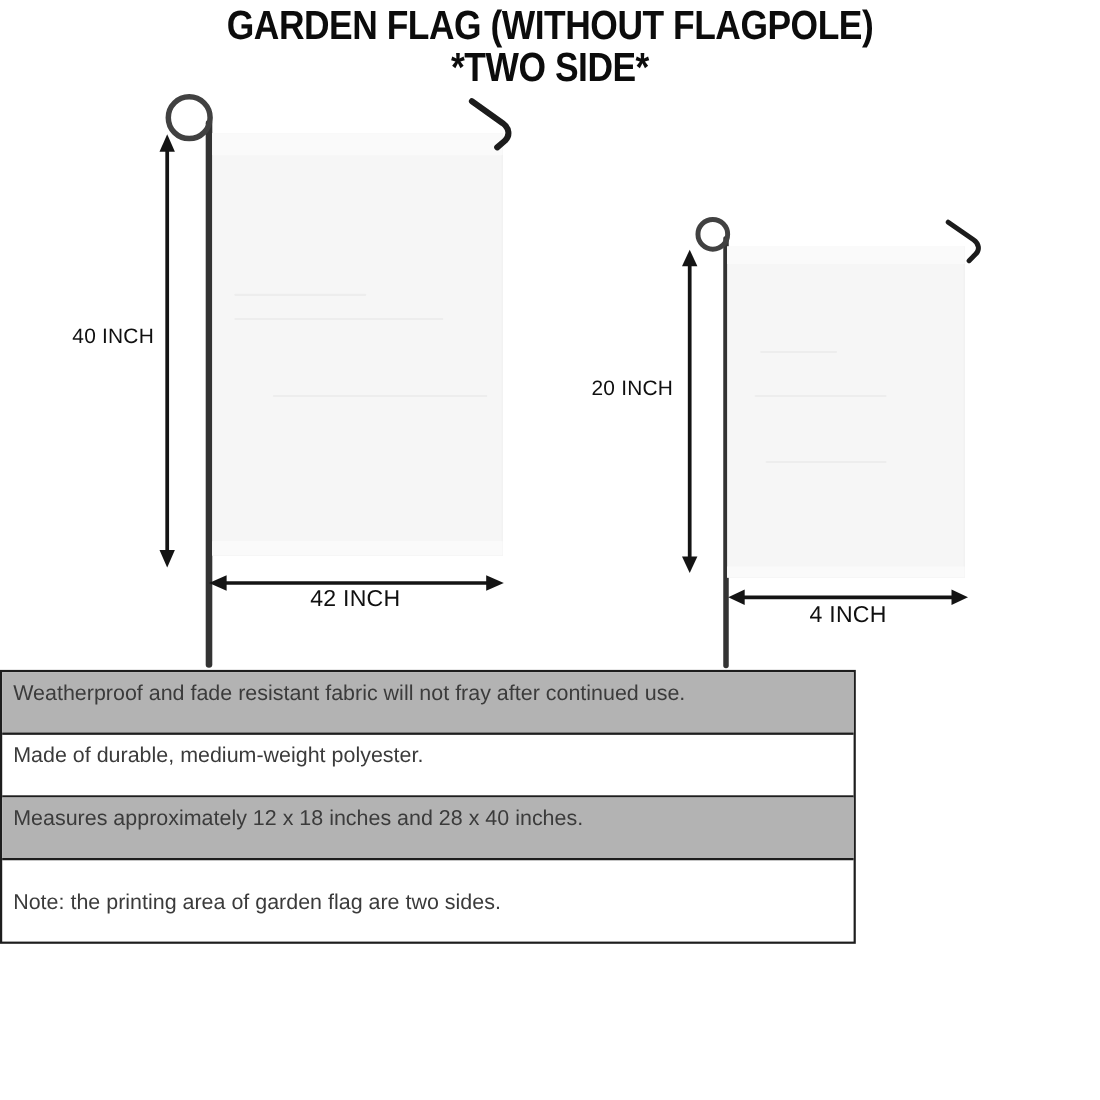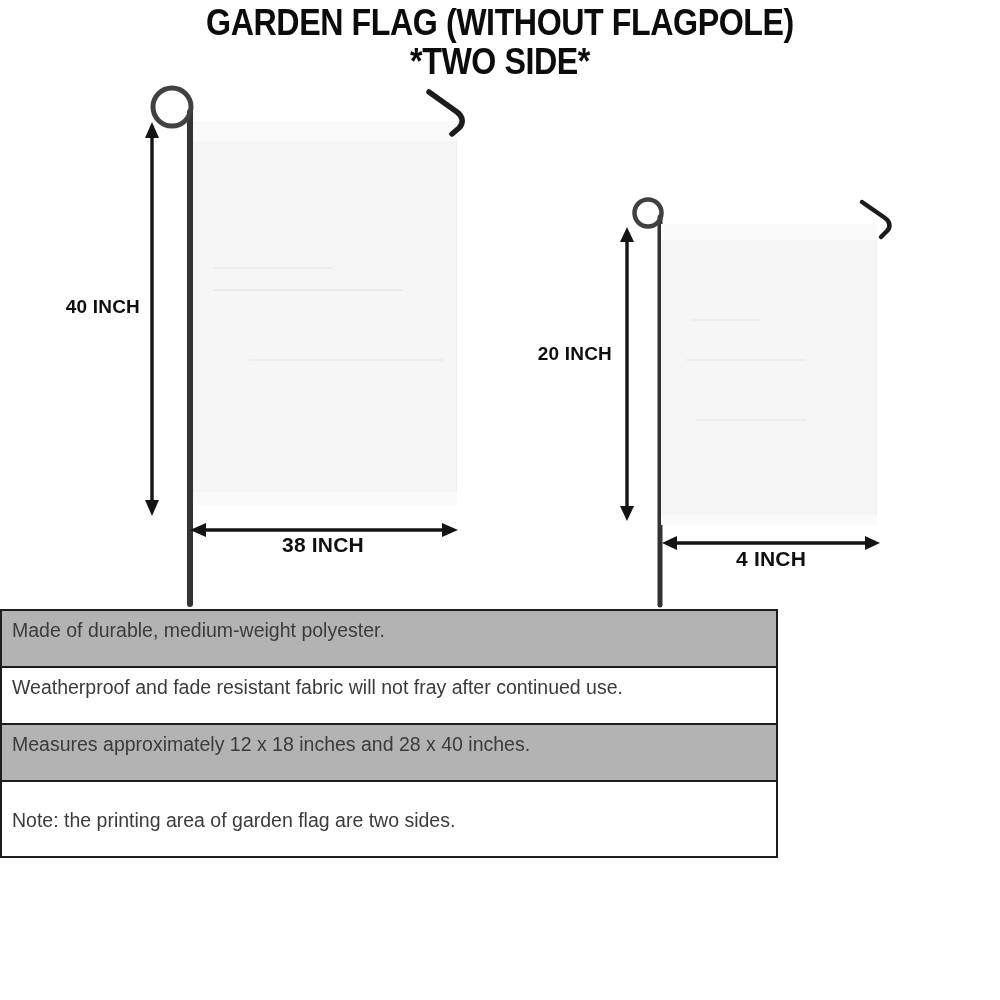--- a/index.html
+++ b/index.html
@@ -18,21 +18,21 @@
   
   .abs{position:absolute;}
   .flag{
     position:absolute;background:#f6f6f6;
     box-shadow:inset 0 -1px 0 #ebebeb, inset -1px 0 0 #efefef;
   }
   .flag .sleeve{position:absolute;left:0;top:0;width:100%;background:#fafafa;}
   .flag .hem{position:absolute;left:0;bottom:0;width:100%;background:#fafafa;}
   .flag .streak{position:absolute;height:2px;background:#ededed;border-radius:1px;}
   .dim-label{
-    position:absolute;color:#101010;font-weight:700;font-size:19px;line-height:22px;
+    position:absolute;color:#101010;font-weight:400;font-size:19px;line-height:22px;
     letter-spacing:.2px;white-space:nowrap;
   }
   .dim-label.center{text-align:center;}
   .dim-label.right{text-align:right;}
   .dim-label.big{font-size:21px;}
   
   .features-table{
     position:absolute;left:0;top:609px;width:778px;box-sizing:border-box;
     border:2px solid #1d1d1d;background:#ffffff;
   }
@@ -77,21 +77,21 @@
       <polygon points="11,1 4,17 18,17" fill="#141414"></polygon>
       <polygon points="11,395 4,379 18,379" fill="#141414"></polygon>
     </svg>
     <div class="dim-label right" style="left:28px;top:296px;width:112px;">40 INCH</div>
 
     <svg class="abs" style="left:189px;top:519px;" width="270" height="22" viewBox="0 0 270 22">
       <line x1="16" y1="11" x2="254" y2="11" stroke="#141414" stroke-width="3.4"></line>
       <polygon points="1,11 17,4 17,18" fill="#141414"></polygon>
       <polygon points="269,11 253,4 253,18" fill="#141414"></polygon>
     </svg>
-    <div class="dim-label center big" style="left:223px;top:534px;width:200px;">38 INCH</div>
+    <div class="dim-label center big" style="left:223px;top:534px;width:200px;">42 INCH</div>
   </div>
 
   <div>
 
     <svg class="abs" style="left:629px;top:195px;" width="48" height="414" viewBox="0 0 48 414">
       <line x1="31" y1="22" x2="31" y2="410" stroke="#333333" stroke-width="5" stroke-linecap="round"></line>
       <circle cx="19" cy="18" r="13.5" fill="none" stroke="#414141" stroke-width="4.5"></circle>
     </svg>
 
     <div class="flag" style="left:661px;top:224px;width:216px;height:301px;">
@@ -116,24 +116,24 @@
     <svg class="abs" style="left:661px;top:532px;" width="220" height="22" viewBox="0 0 220 22">
       <line x1="15" y1="11" x2="205" y2="11" stroke="#141414" stroke-width="3.4"></line>
       <polygon points="1,11 16,4 16,18" fill="#141414"></polygon>
       <polygon points="219,11 204,4 204,18" fill="#141414"></polygon>
     </svg>
     <div class="dim-label center big" style="left:671px;top:548px;width:200px;">4 INCH</div>
   </div>
 
   <div class="features-table">
     <div class="feature-row">
-      <span>Made of durable, medium-weight polyester.</span>
+      <span>Weatherproof and fade resistant fabric will not fray after continued use.</span>
     </div>
     <div class="feature-row">
-      <span>Weatherproof and fade resistant fabric will not fray after continued use.</span>
+      <span>Made of durable, medium-weight polyester.</span>
     </div>
     <div class="feature-row">
       <span>Measures approximately 12 x 18 inches and 28 x 40 inches.</span>
     </div>
     <div class="feature-row">
       <span>Note: the printing area of garden flag are two sides.</span>
     </div>
   </div>
 
 </div>

